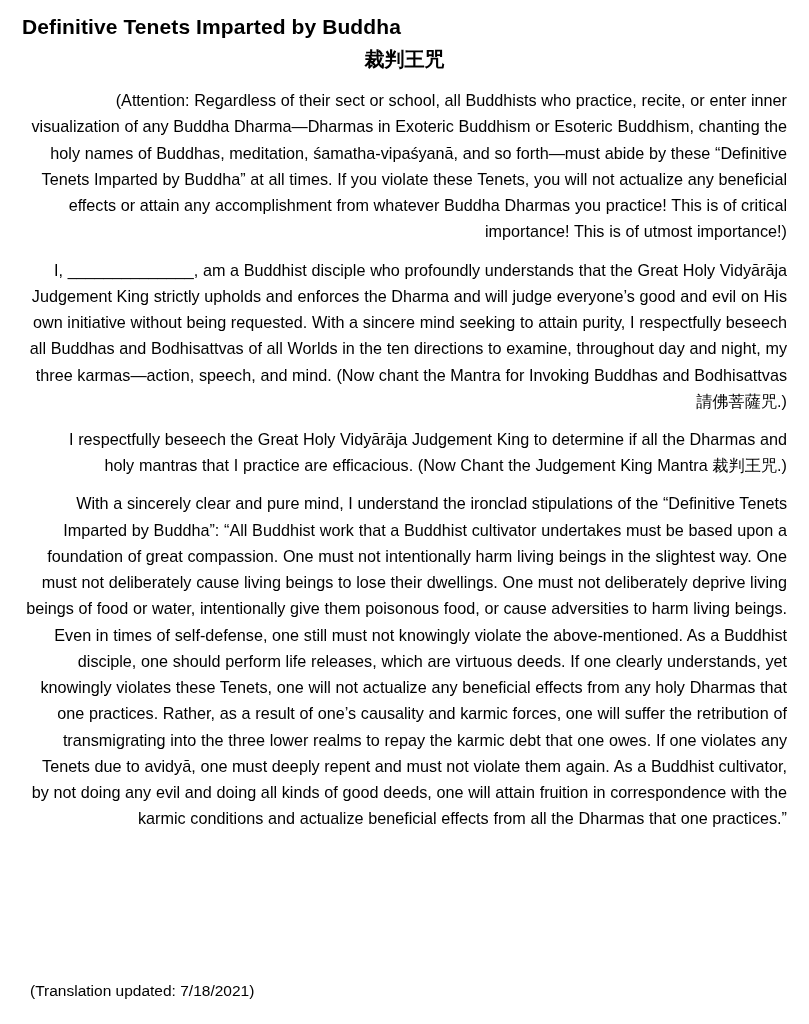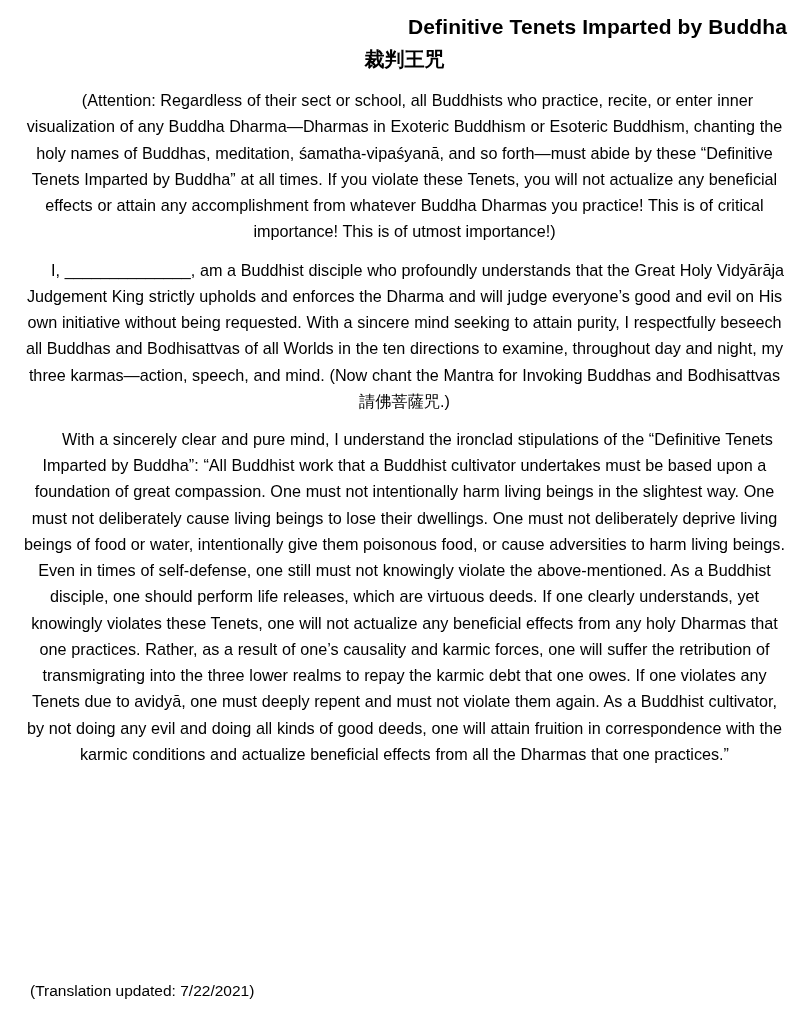--- a/index.html
+++ b/index.html
@@ -16,36 +16,36 @@
   .page {
     width: 809px;
     min-height: 1024px;
     box-sizing: border-box;
     padding: 8px 22px 10px 22px;
     position: relative;
   }
   .doc-title {
     font-size: 21px;
     font-weight: bold;
-    text-align: right;
+    text-align: left;
     letter-spacing: 0.1px;
     margin: 6px 0 0 0;
     line-height: 1.2;
   }
   .doc-subtitle {
     font-size: 20px;
     font-weight: bold;
     text-align: center;
     margin: 8px 0 0 0;
     line-height: 1.2;
   }
   .body-text {
     font-size: 16.2px;
     line-height: 1.62;
-    text-align: center;
+    text-align: right;
     margin: 12px 0 0 0;
     text-indent: 26px;
     word-spacing: 0.2px;
   }
   .body-text.first {
     margin-top: 16px;
   }
   .footer-note {
     font-size: 15.5px;
     line-height: 1.5;
@@ -64,21 +64,22 @@
 <div class="page">
 
   <h1 class="doc-title">Definitive Tenets Imparted by Buddha</h1>
 
   <h2 class="doc-subtitle">裁判王咒</h2>
 
   <p class="body-text first">(Attention: Regardless of their sect or school, all Buddhists who practice, recite, or enter inner visualization of any Buddha Dharma—Dharmas in Exoteric Buddhism or Esoteric Buddhism, chanting the holy names of Buddhas, meditation, śamatha-vipaśyanā, and so forth—must abide by these “Definitive Tenets Imparted by Buddha” at all times. If you violate these Tenets, you will not actualize any beneficial effects or attain any accomplishment from whatever Buddha Dharmas you practice! This is of critical importance! This is of utmost importance!)</p>
 
   <p class="body-text">I, ______________, am a Buddhist disciple who profoundly understands that the Great Holy Vidyārāja Judgement King strictly upholds and enforces the Dharma and will judge everyone’s good and evil on His own initiative without being requested. With a sincere mind seeking to attain purity, I respectfully beseech all Buddhas and Bodhisattvas of all Worlds in the ten directions to examine, throughout day and night, my three karmas—action, speech, and mind. (Now chant the Mantra for Invoking Buddhas and Bodhisattvas 請佛菩薩咒.)</p>
 
+  <p class="body-text">I respectfully beseech the Great Holy Vidyārāja Judgement King to determine if all the Dharmas and holy mantras that I practice are efficacious. (Now Chant the Judgement King Mantra 裁判王咒.)</p>
 
   <p class="body-text">With a sincerely clear and pure mind, I understand the ironclad stipulations of the “Definitive Tenets Imparted by Buddha”: “All Buddhist work that a Buddhist cultivator undertakes must be based upon a foundation of great compassion. One must not intentionally harm living beings in the slightest way. One must not deliberately cause living beings to lose their dwellings. One must not deliberately deprive living beings of food or water, intentionally give them poisonous food, or cause adversities to harm living beings. Even in times of self-defense, one still must not knowingly violate the above-mentioned. As a Buddhist disciple, one should perform life releases, which are virtuous deeds. If one clearly understands, yet knowingly violates these Tenets, one will not actualize any beneficial effects from any holy Dharmas that one practices. Rather, as a result of one’s causality and karmic forces, one will suffer the retribution of transmigrating into the three lower realms to repay the karmic debt that one owes. If one violates any Tenets due to avidyā, one must deeply repent and must not violate them again. As a Buddhist cultivator, by not doing any evil and doing all kinds of good deeds, one will attain fruition in correspondence with the karmic conditions and actualize beneficial effects from all the Dharmas that one practices.”</p>
 
 
   <div class="spacer"></div>
 
-  <p class="footer-note">(Translation updated: 7/22/2021)</p>
+  <p class="footer-note">(Translation updated: 7/18/2021)</p>
 
 </div>
 
 </body></html>

